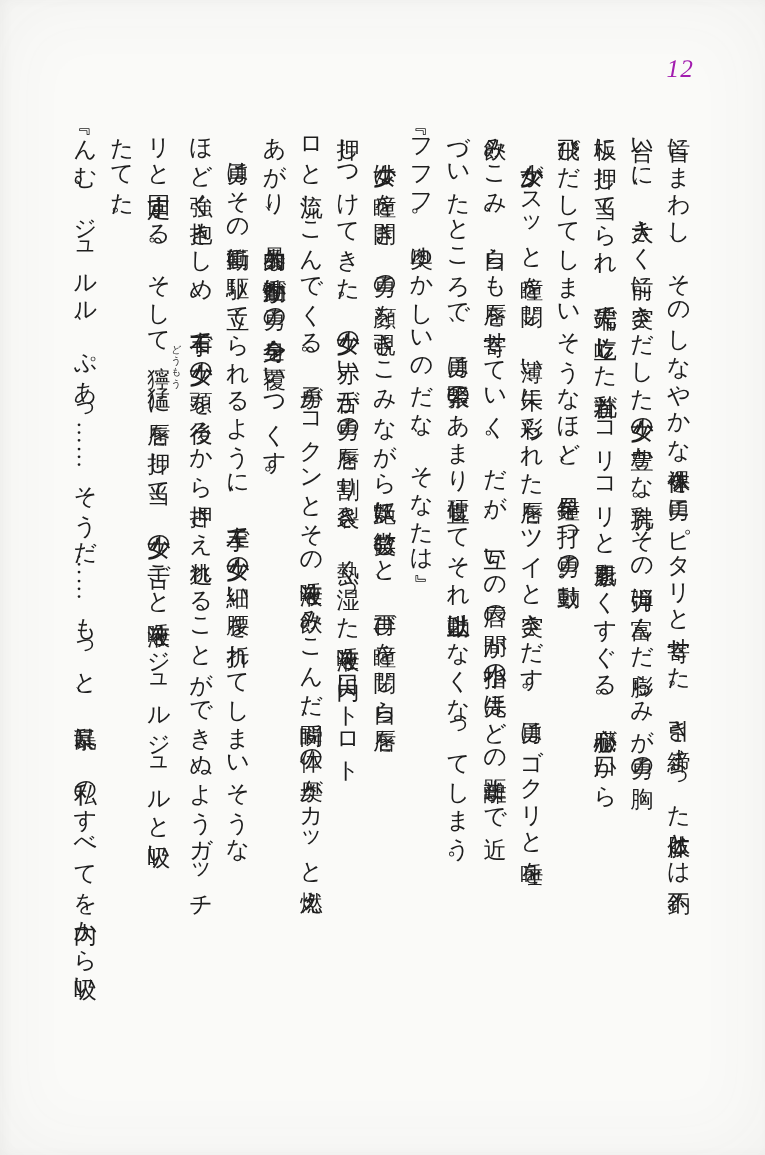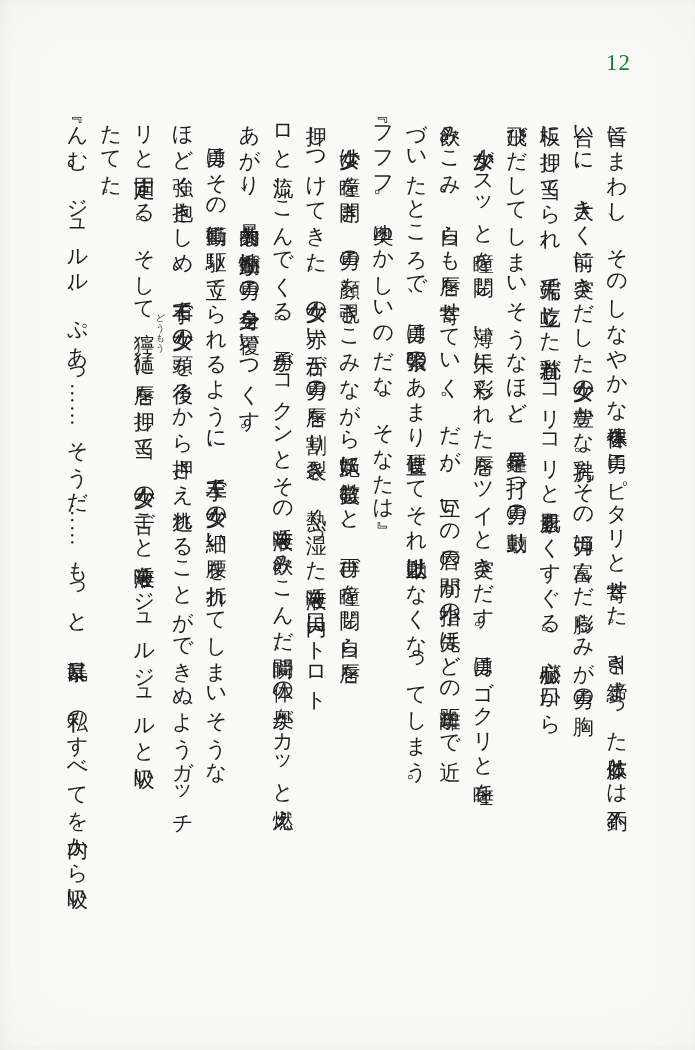--- a/index.html
+++ b/index.html
@@ -18,21 +18,22 @@
     position: absolute;
     inset: 0;
     background: #fafaf8;
     box-shadow: inset 0 0 70px rgba(80,80,75,0.05), inset 4px 0 10px rgba(80,80,75,0.04);
   }
   .page-number {
     position: absolute;
     top: 50px;
     right: 64px;
     font-size: 23px;
-    color: #15803d;
+    font-style: italic;
+    color: #a21caf;
     letter-spacing: 1px;
   }
   .text-block {
     position: absolute;
     top: 110px;
     right: 62px;
     height: 852px;
     writing-mode: vertical-rl;
     text-orientation: mixed;
     font-size: 21px;

